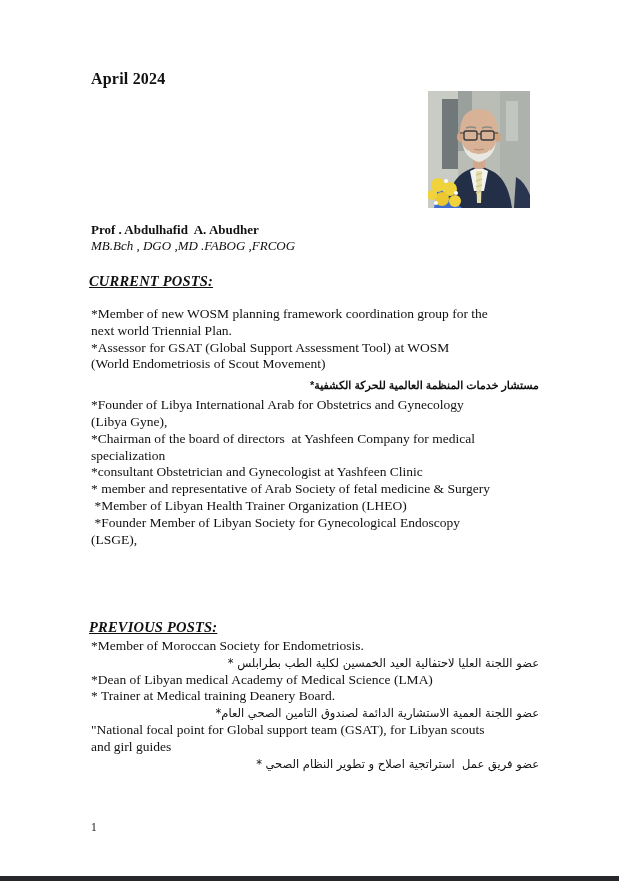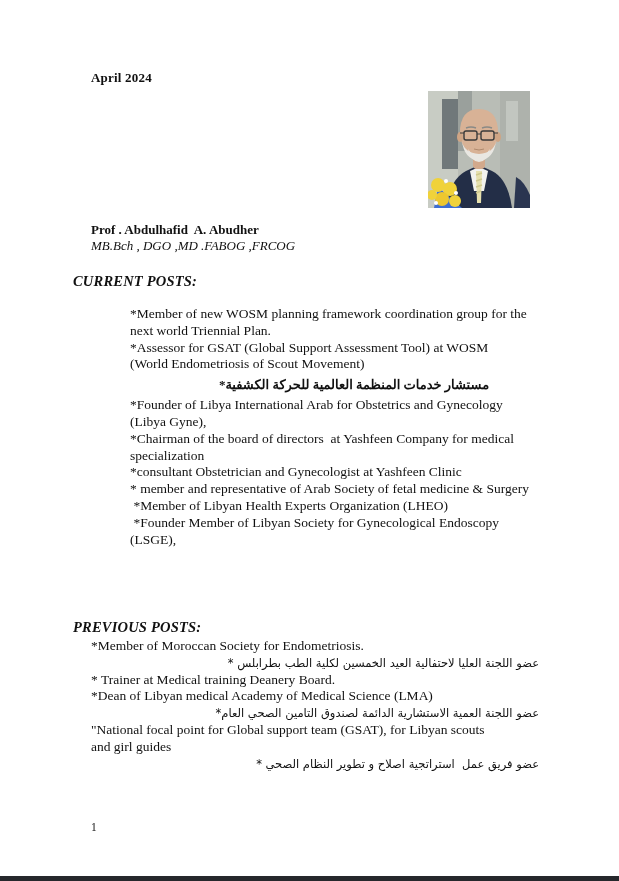--- a/index.html
+++ b/index.html
@@ -2,45 +2,45 @@
 <html><head>
 <meta charset="utf-8">
 <style>
   html,body{margin:0;padding:0;}
   body{
     width:619px;height:881px;position:relative;background:#ffffff;
     font-family:"Liberation Serif", serif;color:#111;overflow:hidden;
   }
   .date{
     position:absolute;left:91px;top:70px;
-    font-size:13px;font-weight:bold;letter-spacing:0.2px;
+    font-size:16px;font-weight:bold;letter-spacing:0.2px;
   }
   .photo{
     position:absolute;left:428px;top:91px;width:102px;height:117px;overflow:hidden;
   }
   .who{position:absolute;left:91px;top:222px;width:440px;}
   .who .name{font-size:13px;font-weight:bold;line-height:16px;white-space:pre-wrap;}
   .who .creds{font-size:13px;font-style:italic;line-height:16px;white-space:pre-wrap;}
   .sec-title{
-    position:absolute;left:73px;
-    font-size:14.5px;font-weight:bold;font-style:italic;
+    position:absolute;left:89px;
+    font-size:14.5px;font-weight:bold;font-style:italic;text-decoration:underline;
     letter-spacing:0.2px;
   }
   .sec-title.current{top:273px;}
   .sec-title.previous{top:619px;}
   .lines{position:absolute;left:91px;width:448px;}
-  .lines.current{top:306px;margin-left:39px;}
+  .lines.current{top:306px;}
   .lines.previous{top:638px;}
   .ln{
     font-size:13.5px;line-height:16.8px;white-space:pre-wrap;
   }
   .ln.small{font-size:11.5px;line-height:15px;}
   .ln.ar-big{
-    direction:rtl;text-align:center;font-weight:bold;
-    font-family:Liberation Serif, serif;font-size:13px;line-height:24px;
+    direction:rtl;text-align:right;font-weight:bold;
+    font-family:Liberation Sans, sans-serif;font-size:11px;line-height:24px;
   }
   .ln.ar{
     direction:rtl;text-align:right;
     font-family:"DejaVu Sans", sans-serif;font-size:11.5px;line-height:16.8px;
   }
   .page-num{
     position:absolute;left:91px;top:821px;font-size:11.5px;
   }
   .bottom-bar{
     position:absolute;left:0;top:876px;width:619px;height:5px;background:#26282c;
@@ -112,31 +112,31 @@
   <div class="ln">next world Triennial Plan.</div>
   <div class="ln">*Assessor for GSAT (Global Support Assessment Tool) at WOSM</div>
   <div class="ln">(World Endometriosis of Scout Movement)</div>
   <div class="ln ar-big">مستشار خدمات المنظمة العالمية للحركة الكشفية*</div>
   <div class="ln">*Founder of Libya International Arab for Obstetrics and Gynecology</div>
   <div class="ln">(Libya Gyne),</div>
   <div class="ln">*Chairman of the board of directors  at Yashfeen Company for medical</div>
   <div class="ln">specialization</div>
   <div class="ln">*consultant Obstetrician and Gynecologist at Yashfeen Clinic</div>
   <div class="ln">* member and representative of Arab Society of fetal medicine &amp; Surgery</div>
-  <div class="ln"> *Member of Libyan Health Experts Organization (LHEO)</div>
+  <div class="ln"> *Member of Libyan Health Trainer Organization (LHEO)</div>
   <div class="ln"> *Founder Member of Libyan Society for Gynecological Endoscopy</div>
   <div class="ln">(LSGE),</div>
 </div>
 
 <div class="sec-title previous">PREVIOUS POSTS:</div>
 <div class="lines previous">
   <div class="ln">*Member of Moroccan Society for Endometriosis.</div>
   <div class="ln ar">عضو اللجنة العليا لاحتفالية العيد الخمسين لكلية الطب بطرابلس *</div>
+  <div class="ln">*Dean of Libyan medical Academy of Medical Science (LMA)</div>
   <div class="ln">* Trainer at Medical training Deanery Board.</div>
-  <div class="ln">*Dean of Libyan medical Academy of Medical Science (LMA)</div>
   <div class="ln ar">عضو اللجنة العمية الاستشارية الدائمة لصندوق التامين الصحي العام*</div>
   <div class="ln">"National focal point for Global support team (GSAT), for Libyan scouts</div>
   <div class="ln">and girl guides</div>
   <div class="ln ar">عضو فريق عمل  استراتجية اصلاح و تطوير النظام الصحي *</div>
 </div>
 
 <div class="page-num">1</div>
 
 <div class="bottom-bar"></div>
 

